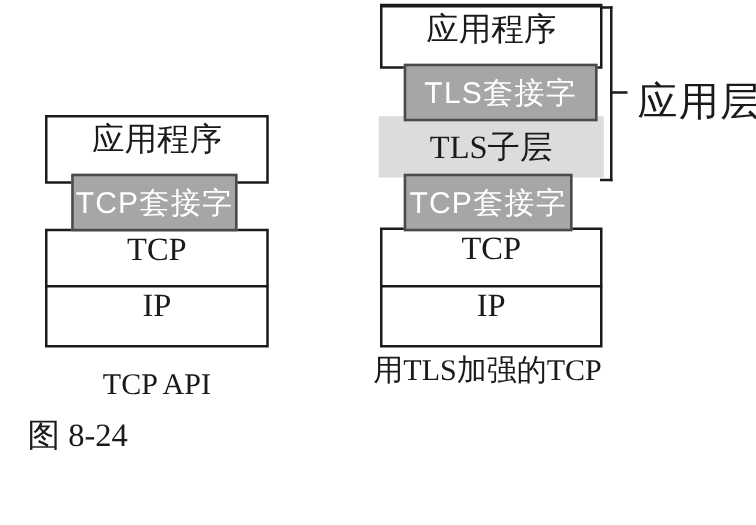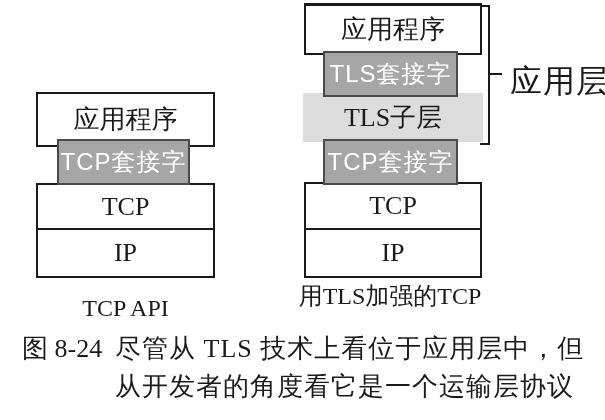--- a/index.html
+++ b/index.html
@@ -11,21 +11,21 @@
     font-family: "Liberation Serif", "DejaVu Serif", serif;
     color: #1a1a1a;
     overflow: hidden;
   }
   .abs { position: absolute; box-sizing: border-box; }
 
   
   .wbox {
     background: #ffffff;
     border: 2px solid var(--box-border, #1a1a1a);
-    display: flex; align-items: center; justify-content: center;
+    display: flex; align-items: flex-start; justify-content: center;
     font-size: 26px;
     z-index: 1;
   }
   .thicktop { border-top-width: 3px; }
 
   
   .socket {
     background: var(--socket-fill, #a6a6a6);
     border: 2px solid #4a4a4a;
     color: var(--socket-text, #ffffff);
@@ -95,21 +95,21 @@
   </div>
 
   <div class="abs stack-caption" style="left:36px; top:284px; width:179px; height:24px;margin-top:12px;">
     <span>TCP API</span>
   </div>
 
   <div class="abs wbox thicktop" style="left:304px; top:3px; width:178px; height:52px;">
     <span>应用程序</span>
   </div>
 
-  <div class="abs socket" style="left:323px; top:51px; width:135px; height:46px;">
+  <div class="abs socket" style="left:323px; top:51px; width:155px; height:46px;">
     <span>TLS套接字</span>
   </div>
 
   <div class="abs sublayer" style="left:303px; top:93px; width:180px; height:49px;font-family:Liberation Serif, serif;">
     <span>TLS子层</span>
   </div>
 
   <div class="abs socket" style="left:323px; top:139px; width:135px; height:46px;">
     <span>TCP套接字</span>
   </div>
@@ -128,19 +128,15 @@
 
   <div class="abs bracket-line" style="left:488px; top:5px; width:2px; height:140px;"></div>
   <div class="abs bracket-line" style="left:480px; top:5px; width:10px; height:2px;"></div>
   <div class="abs bracket-line" style="left:480px; top:143px; width:10px; height:2px;"></div>
   <div class="abs bracket-line" style="left:488px; top:73px; width:14px; height:2px;"></div>
 
   <div class="abs bracket-label" style="left:510px; top:60px;">应用层</div>
 
   <div class="abs figure-caption" style="left:22px; top:330px; width:578px;">
     <span class="fig-number">图 8-24</span>
-    <span class="fig-text">
-      <span class="fig-line" style="display:block;">尽管从 TLS 技术上看位于应用层中，但</span>
-      <span class="fig-line" style="display:block;">从开发者的角度看它是一个运输层协议</span>
-    </span>
   </div>
 
 </div>
 
 </body></html>

